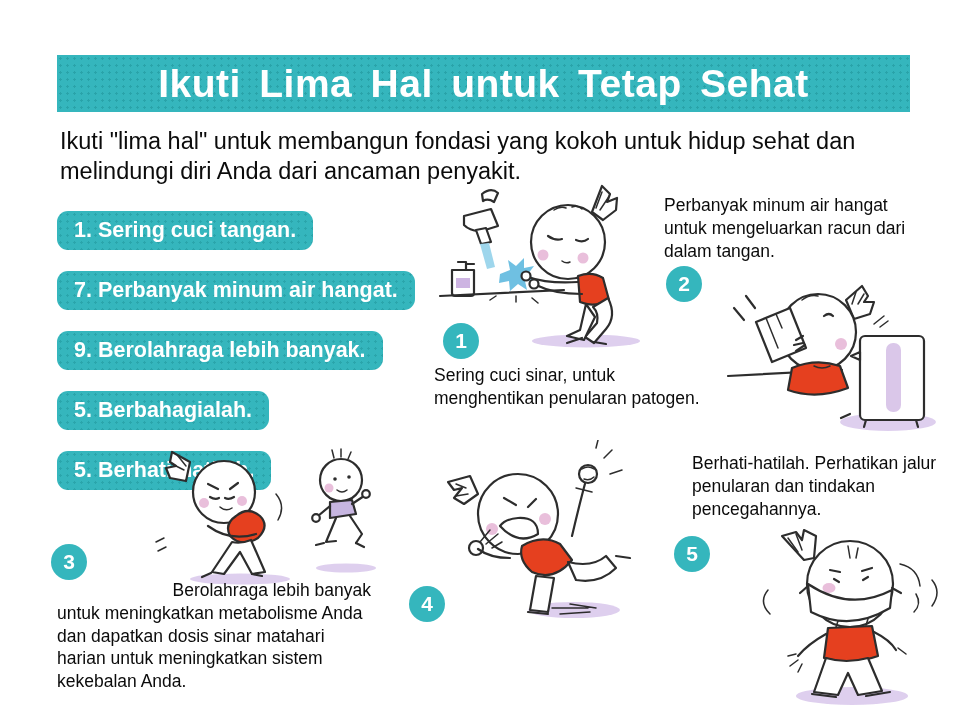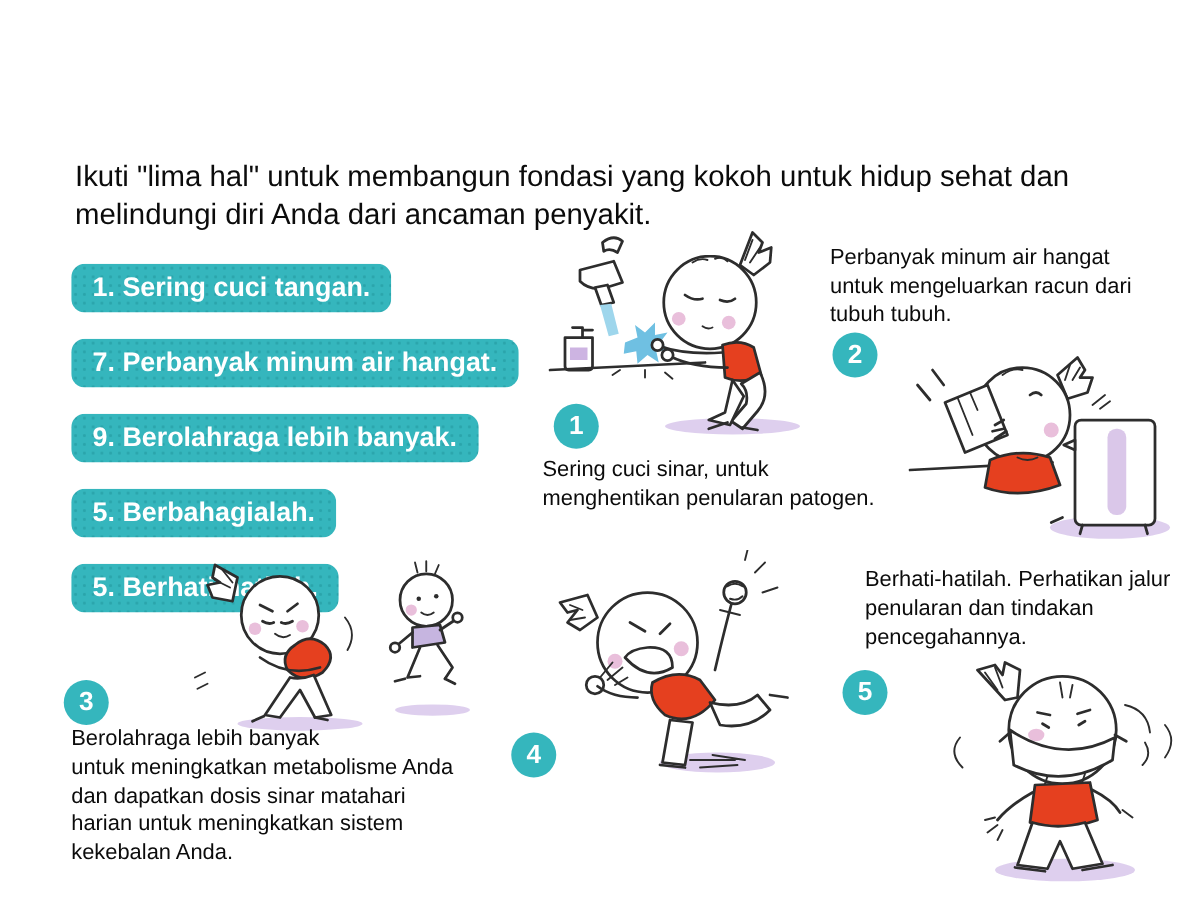--- a/index.html
+++ b/index.html
@@ -52,21 +52,21 @@
   .badge3{left:51px;top:544px;}
   .badge4{left:409px;top:586px;}
   .badge5{left:674px;top:536px;}
 
   
   .caption{position:absolute;font-size:17.5px;line-height:1.3;color:#0b0b0b;}
   .caption b{font-weight:normal;}
   .cap1{left:434px;top:364px;width:276px;}
   .cap2{left:664px;top:194px;width:258px;}
   .cap3{left:57px;top:579px;width:314px;}
-  .cap3 b{display:block;}
+  .cap3 b{display:block;text-align:right;}
   .cap4{left:419px;top:621px;width:266px;}
   .cap5{left:668px;top:452px;width:254px;margin-left:24px;}
 
   
   .illu{position:absolute;}
   .illu1{left:436px;top:178px;}
   .illu2{left:726px;top:282px;}
   .illu3{left:138px;top:446px;}
   .illu4{left:424px;top:440px;}
   .illu5{left:752px;top:526px;}
@@ -78,20 +78,23 @@
   svg .cheek{fill:#e9bfdb;stroke:none;}
   svg .water{fill:#9ed6ec;stroke:none;}
   svg .splash{fill:#6fc0e2;stroke:none;}
   svg .thin{fill:none;stroke:#2d2d2d;stroke-width:1.5;stroke-linecap:round;}
 </style>
 </head>
 <body>
 
 <div class="slide">
 
+  <div class="banner">
+    <h1>Ikuti Lima Hal untuk Tetap Sehat</h1>
+  </div>
 
   <div class="intro">Ikuti "lima hal" untuk membangun fondasi yang kokoh untuk hidup sehat dan melindungi diri Anda dari ancaman penyakit.</div>
 
   <div class="pills">
     <div class="pill">1. Sering cuci tangan.</div>
     <div class="pill">7. Perbanyak minum air hangat.</div>
     <div class="pill">9. Berolahraga lebih banyak.</div>
     <div class="pill">5. Berbahagialah.</div>
     <div class="pill">5. Berhati-hatilah.</div>
   </div>
@@ -221,17 +224,17 @@
     <path class="thin" d="M16,64 q-10,12 2,24 M180,54 q10,12 0,26"></path>
   </svg>
 
   <div class="badge badge1">1</div>
   <div class="badge badge2">2</div>
   <div class="badge badge3">3</div>
   <div class="badge badge4">4</div>
   <div class="badge badge5">5</div>
 
   <div class="caption cap1"><b>Sering cuci sinar,</b><span> untuk menghentikan penularan patogen.</span></div>
-  <div class="caption cap2"><b>Perbanyak minum air hangat</b><span> untuk mengeluarkan racun dari tubuh tubuh.</span></div>
+  <div class="caption cap2"><b>Perbanyak minum air hangat</b><span> untuk mengeluarkan racun dari dalam tangan.</span></div>
   <div class="caption cap3"><b>Berolahraga lebih banyak</b><span> untuk meningkatkan metabolisme Anda dan dapatkan dosis sinar matahari harian untuk meningkatkan sistem kekebalan Anda.</span></div>
   <div class="caption cap5"><b>Berhati-hatilah.</b><span> Perhatikan jalur penularan dan tindakan pencegahannya.</span></div>
 
 </div>
 
 </body></html>

